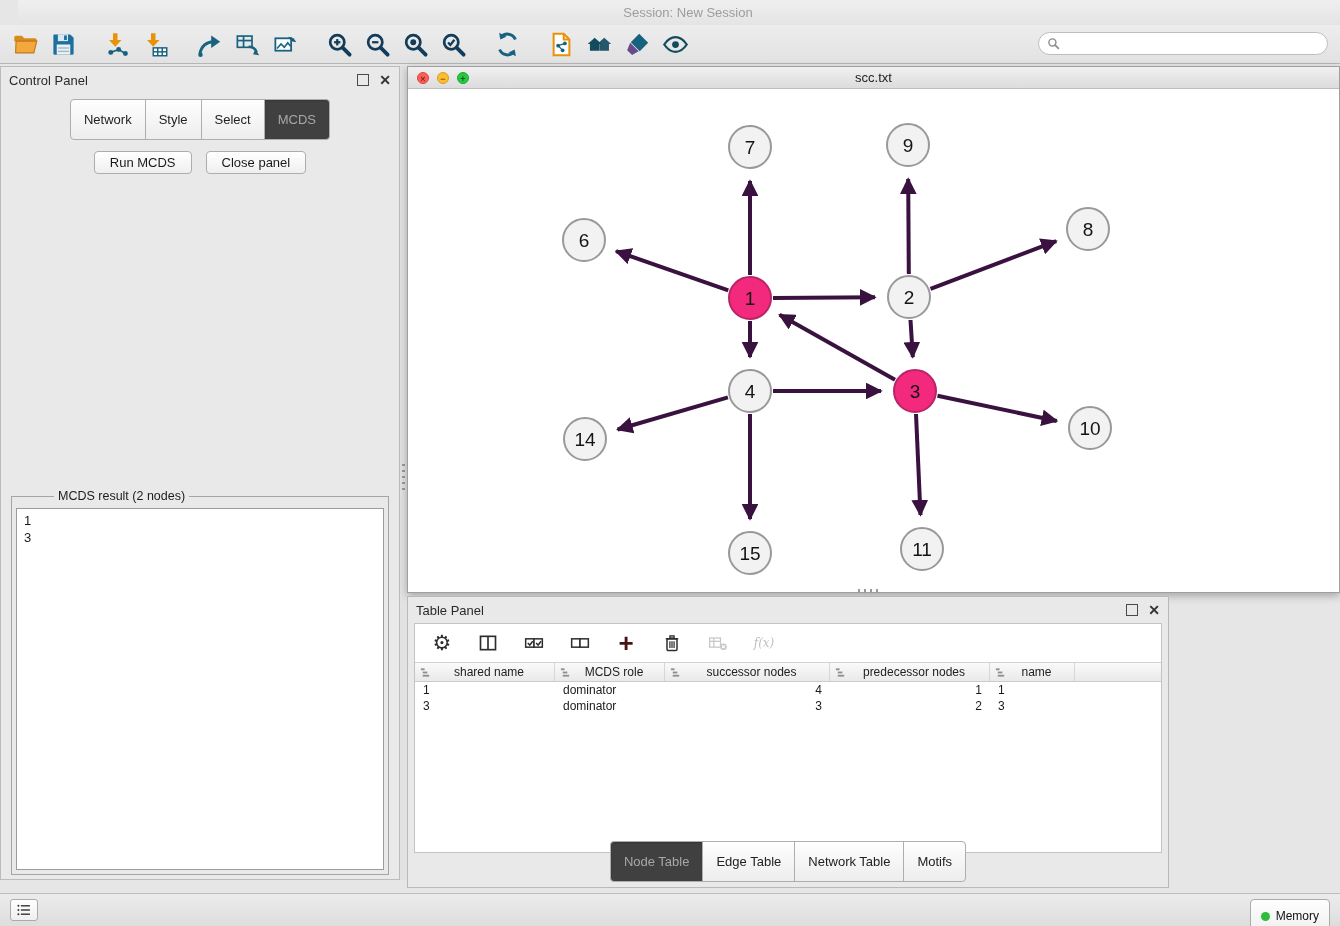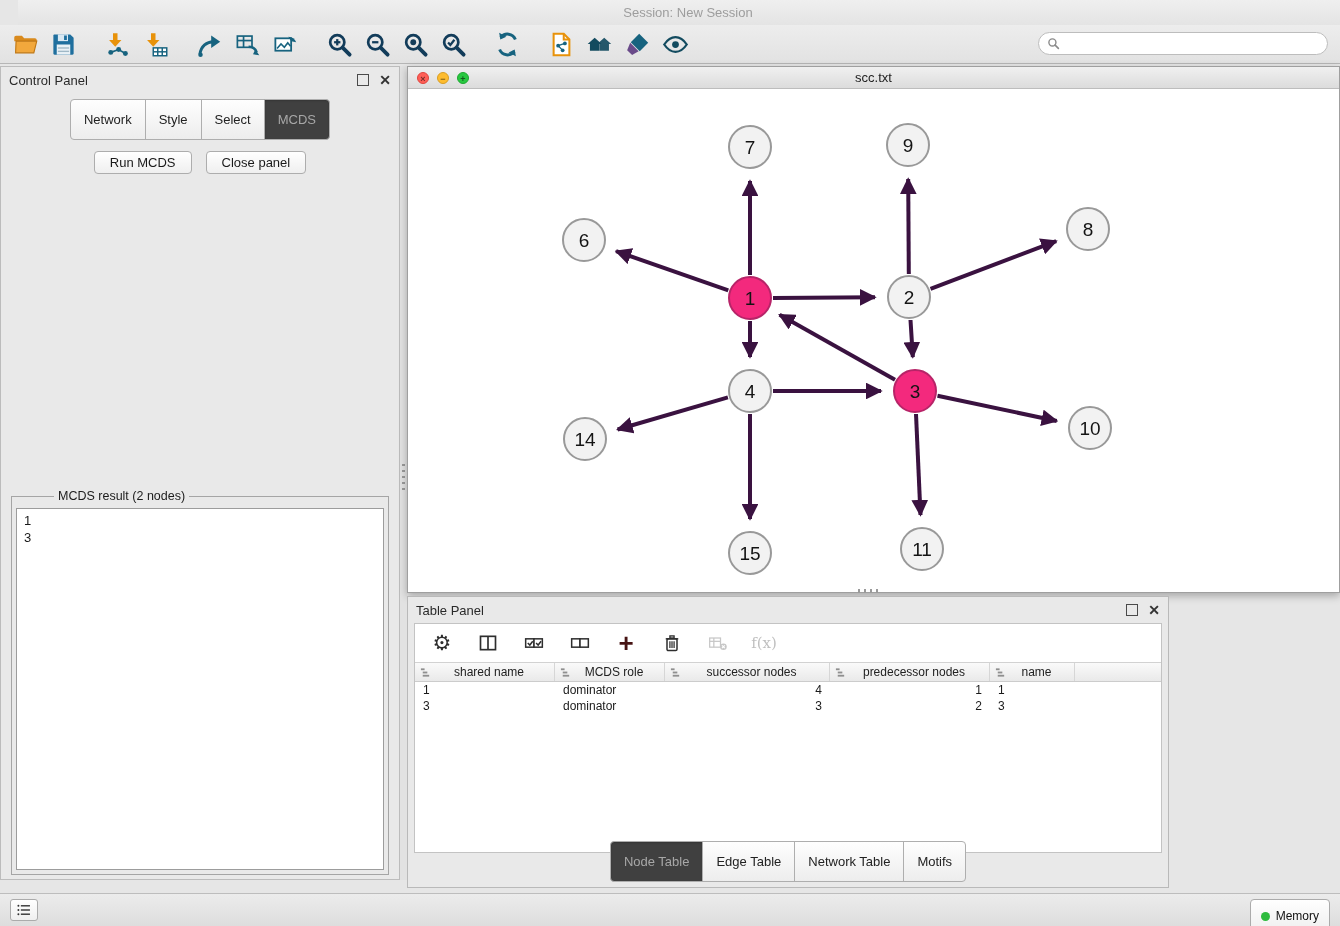--- a/index.html
+++ b/index.html
@@ -105,21 +105,21 @@
   }
   .table-inner {
     position:absolute; left:6px; right:6px; top:26px; bottom:34px;
     background:#ffffff; border:1px solid #c3c3c3; overflow:hidden;
   }
   .table-toolbar { height:38px; display:flex; align-items:center; padding-left:14px; gap:20px; }
   .ttbtn { display:flex; align-items:center; justify-content:center; width:26px; height:26px; }
   .ttbtn svg { width:20px; height:20px; }
   .gear-glyph { font-size:21px; color:#2e2e2e; line-height:20px; }
   .plus-glyph { font-size:26px; font-weight:bold; color:#471414; line-height:20px; }
-  .fx-glyph { font-family:"DejaVu Serif", serif; font-size:15px; color:#c0c0c0; }
+  .fx-glyph { font-family:"DejaVu Serif", serif; font-style:italic; font-size:12px; color:#c0c0c0; }
   .thead { display:flex; border-top:1px solid #d2d2d2; border-bottom:1px solid #cccccc;
     background:linear-gradient(#fafafa,#e9e9e9); height:20px; }
   .th { display:flex; align-items:center; border-right:1px solid #d6d6d6; font-size:12px; color:#222; overflow:hidden; }
   .th .sort-ico { margin:0 3px 0 5px; display:flex; }
   .th .sort-ico svg { width:11px; height:11px; }
   .th .sort-ico rect { fill:#8f8f8f; }
   .th-label { flex:1; text-align:center; padding-right:10px; white-space:nowrap; }
   .tr { display:flex; height:16px; }
   .td { font-size:12px; line-height:16px; padding:0 8px; overflow:hidden; white-space:nowrap; }
   .bottom-tabs { position:absolute; bottom:5px; left:0; width:100%; display:flex; justify-content:center; }

